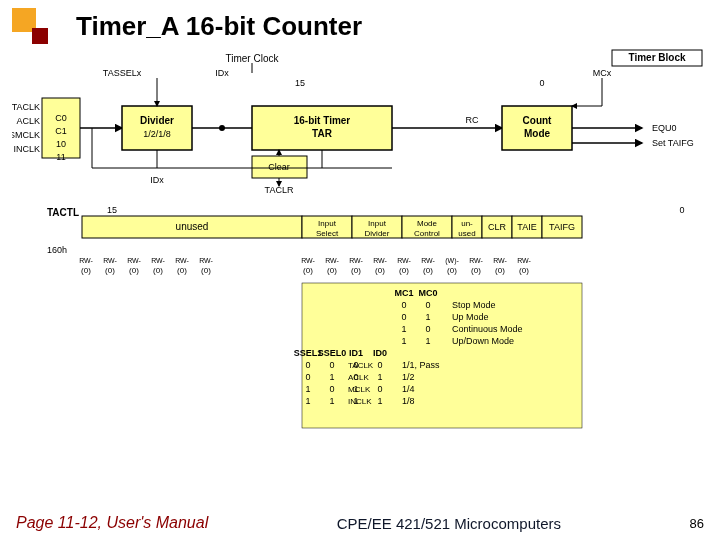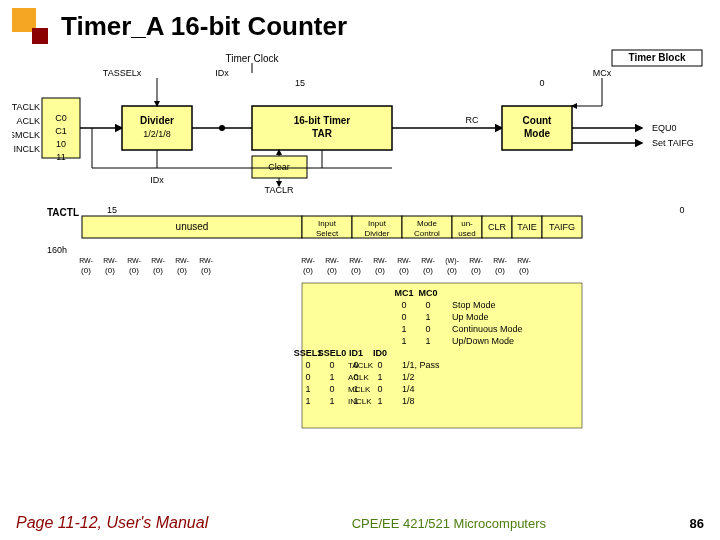--- a/index.html
+++ b/index.html
@@ -10,21 +10,21 @@
       font-family: Arial, sans-serif;
       overflow: hidden;
       position: relative;
     }
 
     
     .header {
       display: flex;
       align-items: center;
       padding: 8px 12px 4px 12px;
-      gap: 13px;
+      gap: 28px;
     }
     .logo-block {
       width: 36px;
       height: 36px;
       position: relative;
       flex-shrink: 0;
     }
     .logo-orange {
       width: 24px;
       height: 24px;
@@ -286,15 +286,15 @@
         <marker id="arrow" markerWidth="6" markerHeight="6" refX="5" refY="3" orient="auto">
           <path d="M0,0 L0,6 L6,3 z" fill="#000"></path>
         </marker>
       </defs>
     </svg>
   </div>
 </div>
 
 <div style="position:absolute; bottom:8px; left:0; right:0; display:flex; justify-content:space-between; padding:0 16px; align-items:center;">
   <span style="font-size:16px; color:#8B0000; font-style:italic;">Page 11-12, User's Manual</span>
-  <span style="font-size:13px; color:#4d7c0f; text-align:left;">CPE/EE 421/521 Microcomputers</span>
-  <span style="font-size:13px; color:#000; font-weight:bold;text-align:center;">86</span>
+  <span style="font-size:15px; color:#0f172a; text-align:left;">CPE/EE 421/521 Microcomputers</span>
+  <span style="font-size:13px; color:#000; font-weight:normal;text-align:center;">86</span>
 </div>
 
 </body></html>

